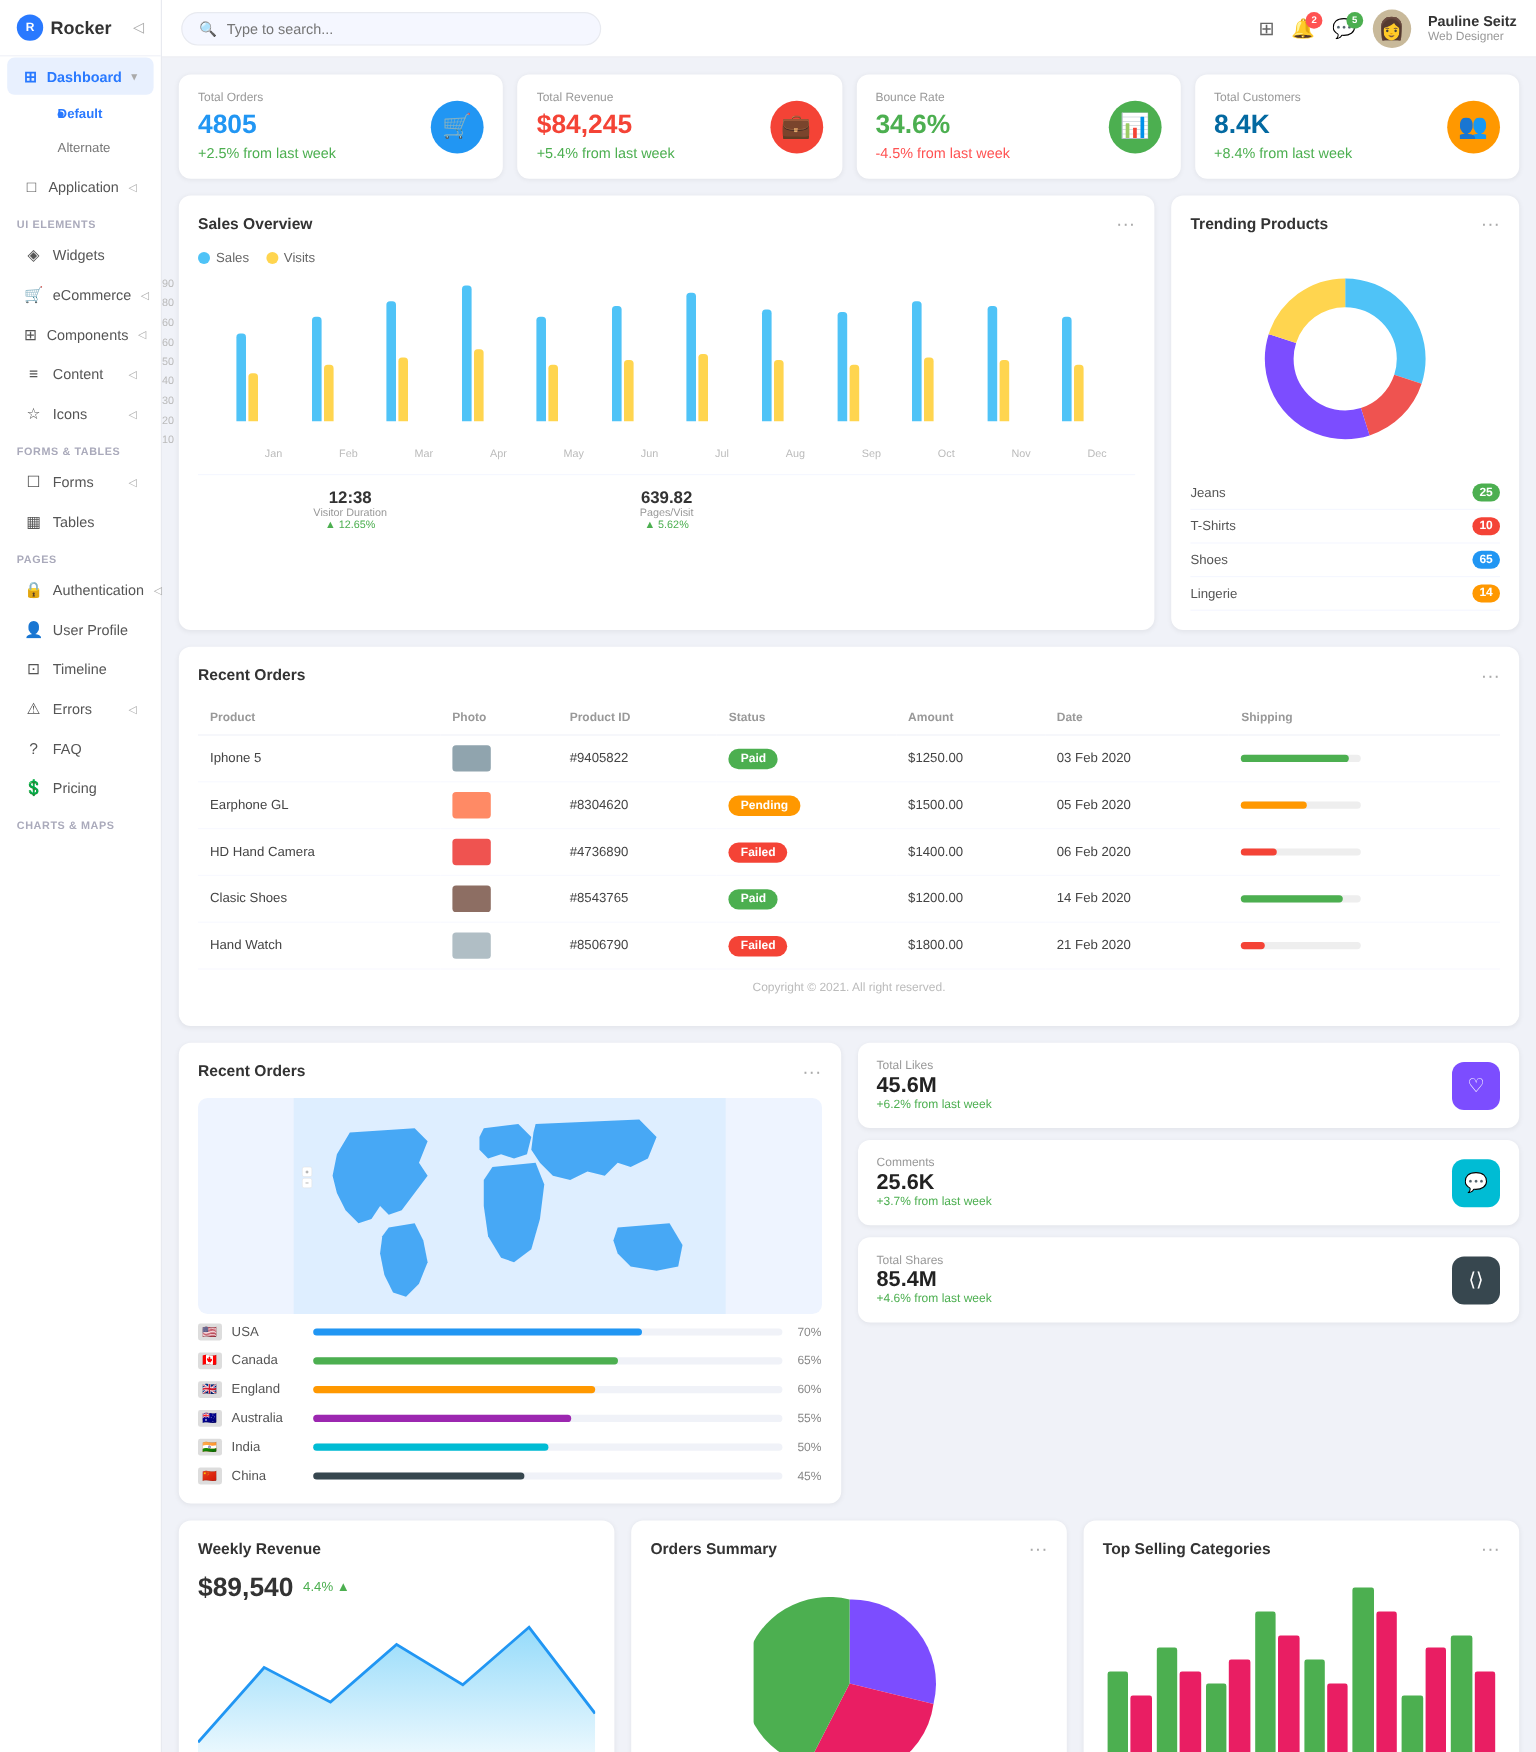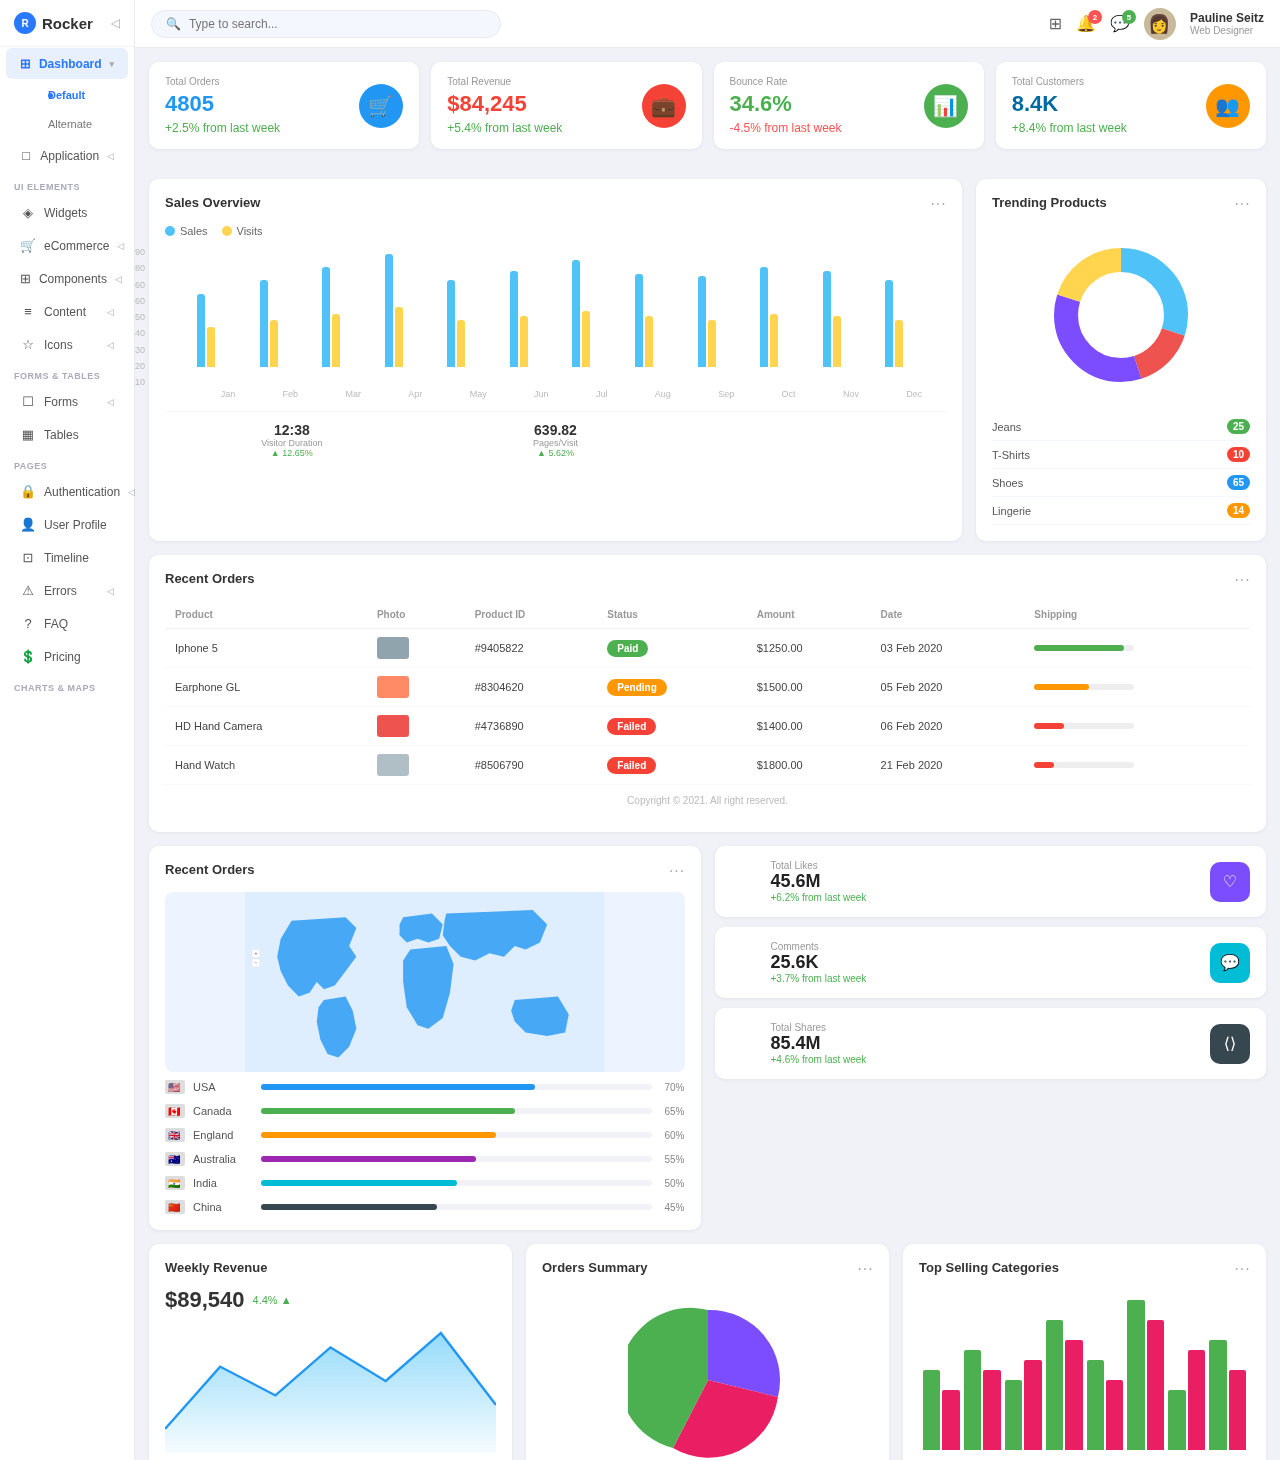--- a/index.html
+++ b/index.html
@@ -34,21 +34,21 @@
     .badge.green { background: #4caf50; }
     .avatar { width: 32px; height: 32px; border-radius: 50%; background: #c8b99a; display: flex; align-items: center; justify-content: center; overflow: hidden; }
     .user-info { display: flex; flex-direction: column; }
     .user-name { font-weight: 600; font-size: 12px; color: #333; }
     .user-role { font-size: 10px; color: #999; }
 
     
     #content { flex: 1; padding: 14px; overflow-y: auto; }
 
     
-    .stat-cards { display: grid; grid-template-columns: repeat(4, 1fr); gap: 12px; margin-bottom: 30px; }
+    .stat-cards { display: grid; grid-template-columns: repeat(4, 1fr); gap: 12px; margin-bottom: 14px; }
     .stat-card { background: #fff; border-radius: 10px; padding: 14px 16px; display: flex; align-items: center; justify-content: space-between; box-shadow: 0 1px 4px rgba(0,0,0,0.06); }
     .stat-card-left { display: flex; flex-direction: column; }
     .stat-card-label { font-size: 10px; color: #999; margin-bottom: 4px; }
     .stat-card-value { font-size: 22px; font-weight: 700; margin-bottom: 4px; }
     .stat-card-change { font-size: 12px; }
     .stat-card-change.pos { color: #4caf50; }
     .stat-card-change.neg { color: #ff5252; }
     .stat-card-icon { width: 44px; height: 44px; border-radius: 50%; display: flex; align-items: center; justify-content: center; font-size: 20px; color: white; }
     .icon-blue { background: #2196f3; }
     .icon-red { background: #f44336; }
@@ -106,21 +106,21 @@
     .country-item { display: flex; align-items: center; gap: 8px; font-size: 11px; }
     .country-flag { width: 20px; height: 14px; border-radius: 2px; background: #ddd; display: flex; align-items: center; justify-content: center; font-size: 10px; overflow: hidden; }
     .country-name { width: 60px; color: #555; }
     .country-bar-wrap { flex: 1; height: 6px; background: #f0f2f8; border-radius: 3px; }
     .country-bar { height: 100%; border-radius: 3px; }
     .country-pct { font-size: 10px; color: #888; margin-left: 4px; }
 
     
     .social-cards { display: flex; flex-direction: column; gap: 10px; }
     .social-card { background: #fff; border-radius: 10px; padding: 14px 16px; display: flex; align-items: center; justify-content: space-between; box-shadow: 0 1px 4px rgba(0,0,0,0.06); }
-    .social-card-left { display: flex; flex-direction: column; margin-left: 40px; }
+    .social-card-left { display: flex; flex-direction: column; }
     .social-card-label { font-size: 10px; color: #999; }
     .social-card-value { font-size: 18px; font-weight: 700; color: #222; }
     .social-card-change { font-size: 10px; color: #4caf50; }
     .social-card-icon { width: 40px; height: 40px; border-radius: 10px; display: flex; align-items: center; justify-content: center; font-size: 18px; color: white; }
     .icon-purple { background: #7c4dff; }
     .icon-teal { background: #00bcd4; }
     .icon-dark { background: #37474f; }
 
     
     .bottom-row { display: grid; grid-template-columns: 1fr 1fr 1fr; gap: 14px; margin-bottom: 14px; }
@@ -503,20 +503,35 @@
       <td><span class="status-badge status-failed">Failed</span></td>
       <td>$1400.00</td>
       <td>06 Feb 2020</td>
       <td>
         <div class="shipping-bar" style="width:100px;background:#eee;">
           <div class="shipping-bar" style="width:30px;background:#f44336;"></div>
         </div>
       </td>
     </tr>
     <tr>
+      <td>Clasic Shoes</td>
+      <td>
+        <div style="width:32px;height:22px;background:#8d6e63;border-radius:3px;"></div>
+      </td>
+      <td>#8543765</td>
+      <td><span class="status-badge status-paid">Paid</span></td>
+      <td>$1200.00</td>
+      <td>14 Feb 2020</td>
+      <td>
+        <div class="shipping-bar" style="width:100px;background:#eee;">
+          <div class="shipping-bar" style="width:85px;background:#4caf50;"></div>
+        </div>
+      </td>
+    </tr>
+    <tr>
       <td>Hand Watch</td>
       <td>
         <div style="width:32px;height:22px;background:#b0bec5;border-radius:3px;"></div>
       </td>
       <td>#8506790</td>
       <td><span class="status-badge status-failed">Failed</span></td>
       <td>$1800.00</td>
       <td>21 Feb 2020</td>
       <td>
         <div class="shipping-bar" style="width:100px;background:#eee;">

